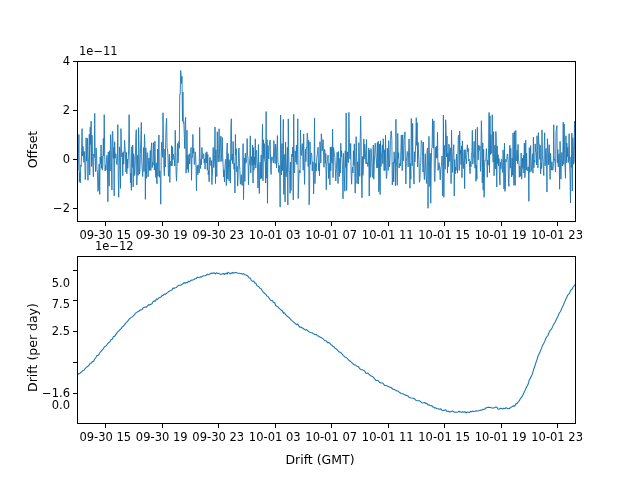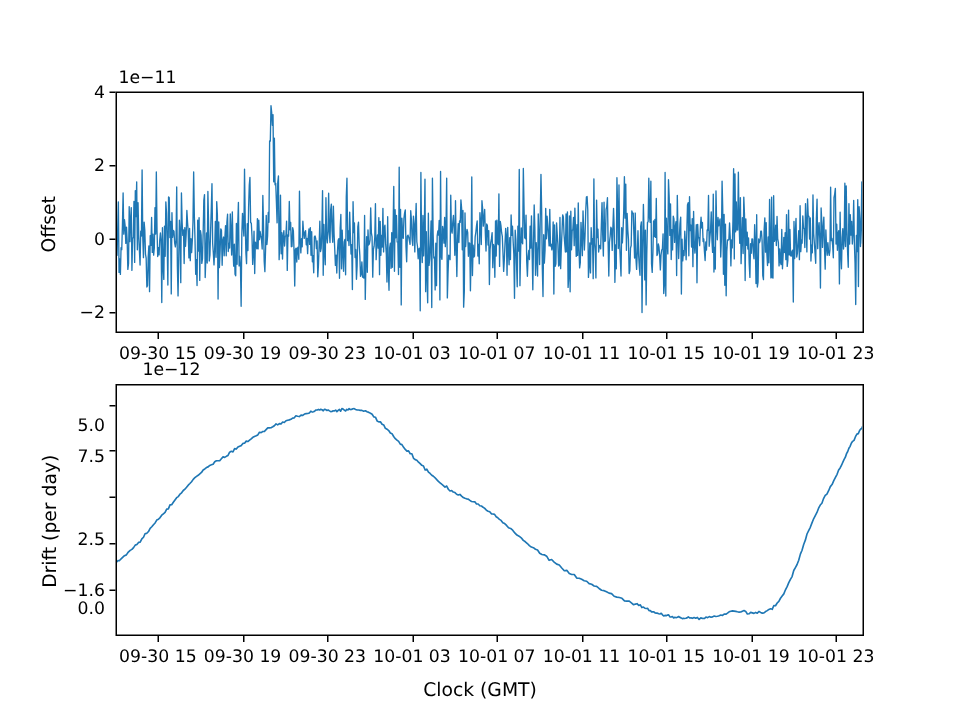--- a/index.html
+++ b/index.html
@@ -191,21 +191,21 @@
     <svg class="plot-svg" id="svg-drift" viewBox="0 0 499 168" preserveAspectRatio="none">
         <path d="M0.00 118.84L0.67 118.08L1.55 118.22L2.59 117.09L3.75 116.03L5.00 114.84L6.28 114.28L7.57 112.39L8.82 111.25L9.98 110.58L11.09 109.38L12.20 107.68L13.31 107.32L14.42 105.87L15.52 105.71L16.63 103.46L17.74 102.37L18.85 99.83L19.96 99.73L21.07 98.52L22.18 96.34L23.29 95.31L24.40 93.96L25.50 92.73L26.61 90.77L27.72 90.27L28.83 89.10L29.94 87.50L31.05 86.56L32.16 85.61L33.27 83.42L34.38 83.22L35.48 80.58L36.59 80.44L37.70 78.79L38.81 77.25L39.92 75.69L41.03 74.94L42.14 73.32L43.25 72.42L44.36 70.84L45.46 69.95L46.57 68.65L47.68 67.24L48.79 66.13L49.90 64.90L51.01 63.34L52.12 62.21L53.23 61.35L54.34 60.58L55.44 59.59L56.55 58.65L57.66 56.99L58.77 56.30L59.88 55.35L60.99 54.91L62.10 53.92L63.21 53.52L64.32 53.12L65.42 51.47L66.53 50.79L67.64 50.74L68.75 50.72L69.86 49.41L70.97 48.18L72.08 48.51L73.19 47.78L74.30 47.21L75.40 45.02L76.51 44.40L77.62 44.84L78.73 42.59L79.84 42.89L80.95 41.50L82.06 40.93L83.17 40.56L84.28 39.07L85.38 38.99L86.49 37.53L87.60 37.80L88.71 36.91L89.82 36.02L90.93 34.99L92.04 34.45L93.15 33.95L94.26 33.36L95.36 31.52L96.47 31.78L97.58 31.07L98.69 30.93L99.80 29.79L100.91 28.60L102.02 28.59L103.13 28.49L104.24 27.87L105.34 27.12L106.45 25.88L107.56 26.54L108.67 25.74L109.78 25.93L110.89 24.64L112.00 24.94L113.11 23.81L114.22 23.41L115.32 23.21L116.43 22.82L117.54 21.98L118.65 21.81L119.76 20.39L120.88 20.74L122.03 20.95L123.18 19.98L124.33 20.15L125.48 19.27L126.60 18.97L127.69 18.90L128.74 18.53L129.74 17.32L130.68 17.93L131.57 17.67L132.42 17.18L133.24 16.52L134.04 16.55L134.82 16.14L135.61 16.53L136.41 16.09L137.23 16.33L138.06 17.08L138.89 16.04L139.72 16.27L140.55 16.88L141.38 16.53L142.22 17.09L143.05 17.60L143.88 17.53L144.71 17.07L145.54 17.17L146.37 16.58L147.20 17.65L148.04 16.79L148.87 16.16L149.70 17.36L150.53 15.53L151.36 15.87L152.19 16.64L153.01 17.19L153.81 16.10L154.60 16.54L155.38 15.54L156.18 16.23L157.00 16.13L157.85 15.67L158.74 15.63L159.68 16.23L160.68 16.45L161.73 16.50L162.82 16.77L163.94 16.78L165.09 17.37L166.24 17.04L167.39 17.75L168.54 18.15L169.66 18.77L170.77 19.40L171.88 21.18L172.99 21.39L174.10 23.92L175.20 24.54L176.31 24.43L177.42 26.18L178.53 26.64L179.64 28.90L180.75 29.49L181.86 30.38L182.97 31.99L184.08 32.50L185.18 34.39L186.29 35.85L187.40 36.89L188.51 37.72L189.62 39.56L190.73 39.89L191.84 41.71L192.95 43.14L194.06 44.25L195.16 44.07L196.27 46.03L197.38 46.07L198.49 49.11L199.60 50.00L200.71 50.39L201.82 51.73L202.93 52.73L204.04 53.88L205.14 54.34L206.25 56.98L207.36 56.43L208.47 58.42L209.58 59.34L210.69 60.52L211.80 61.22L212.91 62.27L214.02 63.53L215.12 64.69L216.23 65.64L217.34 66.61L218.45 67.52L219.56 68.60L220.67 67.83L221.78 70.00L222.89 71.19L224.00 70.86L225.10 71.90L226.21 72.25L227.32 73.37L228.43 73.88L229.54 73.48L230.65 74.67L231.76 75.56L232.87 76.08L233.98 76.45L235.08 76.62L236.19 77.54L237.30 78.27L238.41 78.41L239.52 78.49L240.63 79.92L241.74 79.97L242.85 81.16L243.96 81.30L245.06 82.17L246.17 82.90L247.28 84.21L248.39 84.79L249.50 85.14L250.60 86.61L251.67 86.67L252.73 86.95L253.80 88.54L254.87 89.24L255.97 90.32L257.09 91.03L258.26 92.56L259.48 93.16L260.76 94.41L262.08 96.03L263.45 96.45L264.85 97.65L266.27 99.47L267.70 100.94L269.13 101.64L270.56 102.78L271.96 104.50L273.33 105.45L274.68 106.63L276.02 108.01L277.36 109.00L278.71 109.42L280.09 110.46L281.49 110.96L282.93 113.16L284.43 114.04L285.98 114.24L287.59 115.16L289.24 117.96L290.91 117.40L292.61 119.12L294.32 120.51L296.03 121.16L297.72 123.16L299.40 125.00L301.06 124.71L302.73 126.89L304.39 127.55L306.05 127.51L307.72 129.93L309.38 130.03L311.04 130.79L312.71 131.70L314.37 132.08L316.03 133.69L317.70 134.12L319.36 135.24L321.02 135.55L322.69 136.94L324.35 138.12L326.01 138.43L327.68 139.17L329.34 140.08L331.03 140.39L332.76 142.23L334.51 142.76L336.27 143.01L338.00 143.60L339.69 145.30L341.32 145.48L342.87 145.53L344.31 146.62L345.65 147.82L346.91 147.53L348.10 147.21L349.22 148.40L350.30 148.00L351.33 149.81L352.34 149.48L353.32 150.24L354.29 150.48L355.23 150.42L356.12 151.88L356.97 151.78L357.79 152.74L358.59 152.67L359.37 152.71L360.16 153.42L360.96 153.55L361.77 153.60L362.61 154.00L363.44 154.14L364.27 153.67L365.10 154.74L365.93 155.47L366.76 155.11L367.60 155.30L368.43 154.91L369.26 154.74L370.09 156.16L370.92 156.19L371.75 155.85L372.59 156.86L373.42 156.36L374.25 156.66L375.08 156.41L375.91 155.84L376.75 156.46L377.56 156.77L378.36 157.26L379.15 157.11L379.93 157.18L380.73 157.05L381.55 156.77L382.40 156.10L383.29 156.84L384.23 156.79L385.23 157.07L386.28 156.54L387.37 157.01L388.49 156.49L389.64 157.86L390.79 156.80L391.94 157.16L393.09 157.23L394.21 156.25L395.32 156.64L396.43 155.91L397.54 156.39L398.65 156.12L399.75 155.52L400.86 155.83L401.97 155.72L403.08 155.34L404.19 154.85L405.30 155.15L406.41 154.21L407.52 154.30L408.63 153.55L409.73 152.68L410.84 152.28L411.95 152.08L413.06 152.21L414.17 152.39L415.28 152.67L416.39 152.88L417.50 152.84L418.61 152.31L419.71 151.84L420.82 152.42L421.93 154.15L423.04 154.01L424.15 153.08L425.26 153.39L426.37 153.76L427.48 153.09L428.59 153.60L429.69 152.45L430.80 153.09L431.91 153.58L433.02 153.42L434.13 152.53L435.24 151.90L436.35 151.09L437.46 150.68L438.57 151.00L439.67 148.43L440.78 148.58L441.89 146.73L443.00 145.61L444.11 143.55L445.22 142.04L446.33 140.59L447.44 137.83L448.55 135.72L449.65 132.98L450.76 130.78L451.87 128.92L452.98 124.83L454.09 122.83L455.20 120.78L456.31 117.94L457.42 113.78L458.53 111.13L459.63 107.29L460.74 104.35L461.85 100.19L462.96 97.94L464.07 95.69L465.18 92.70L466.29 89.93L467.40 87.85L468.51 85.68L469.61 82.79L470.72 80.65L471.83 79.46L472.94 76.30L474.05 74.19L475.17 73.28L476.32 70.98L477.47 68.22L478.62 66.84L479.77 64.20L480.89 62.01L481.98 59.92L483.03 57.02L484.03 55.65L484.97 53.80L485.86 51.71L486.71 49.90L487.53 48.37L488.33 45.96L489.11 44.52L489.90 42.35L490.70 41.06L491.51 38.95L492.39 37.66L493.32 37.04L494.29 34.55L495.25 32.81L496.19 32.46L497.06 30.37L497.84 29.38L498.50 28.98L499.00 27.79" fill="none" stroke="#1f77b4" stroke-width="1.1" stroke-linejoin="round" stroke-linecap="round" vector-effect="non-scaling-stroke"></path>
       </svg>
   </div>
 
   <div id="yticks-drift">
       <div class="ytick" style="top: 393.118px; left: 0px; width: 70px;">−1.6</div>
       <div class="ytick-mark" style="top: 393.118px; left: 73px;"></div>
       <div class="ytick" style="top: 362.235px; left: 0px; width: 70px; margin-top: 43px;">0.0</div>
       <div class="ytick-mark" style="top: 362.235px; left: 73px;"></div>
-      <div class="ytick" style="top: 331.353px; left: 0px; width: 70px; margin-top: 28px;">2.5</div>
+      <div class="ytick" style="top: 331.353px; left: 0px; width: 70px;">2.5</div>
       <div class="ytick-mark" style="top: 331.353px; left: 73px;"></div>
       <div class="ytick" style="top: 283px; left: 0px; width: 70px;">5.0</div>
       <div class="ytick-mark" style="top: 300.471px; left: 73px;"></div>
       <div class="ytick" style="top: 269.588px; left: 0px; width: 70px; margin-top: 34px;">7.5</div>
       <div class="ytick-mark" style="top: 269.588px; left: 73px;"></div>
     </div>
   <div id="xticks-drift">
       <div class="xtick-mark" style="left: 105.243px; top: 424px;"></div>
       <div class="xtick" style="left: 105.243px; top: 430px;">09-30 15</div>
       <div class="xtick-mark" style="left: 161.73px; top: 424px;"></div>
@@ -219,15 +219,15 @@
       <div class="xtick-mark" style="left: 387.677px; top: 424px;"></div>
       <div class="xtick" style="left: 387.677px; top: 430px;">10-01 11</div>
       <div class="xtick-mark" style="left: 444.164px; top: 424px;"></div>
       <div class="xtick" style="left: 444.164px; top: 430px;">10-01 15</div>
       <div class="xtick-mark" style="left: 500.651px; top: 424px;"></div>
       <div class="xtick" style="left: 500.651px; top: 430px;">10-01 19</div>
       <div class="xtick-mark" style="left: 557.138px; top: 424px;"></div>
       <div class="xtick" style="left: 557.138px; top: 430px;">10-01 23</div>
     </div>
 
-  <div id="xlabel-date">Clock (GMT)</div>
+  <div id="xlabel-date">Drift (GMT)</div>
 
 </div>
 
 </body></html>

